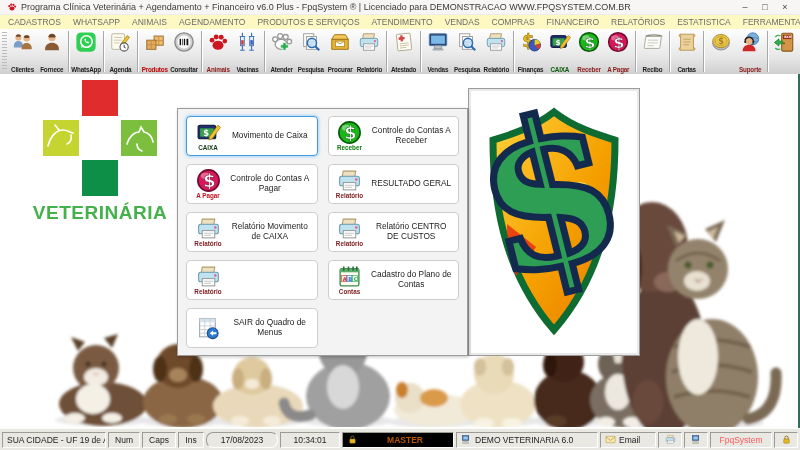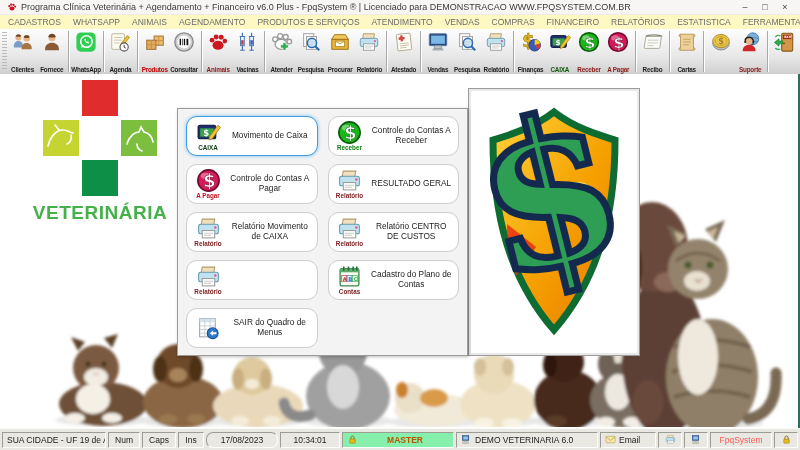--- a/index.html
+++ b/index.html
@@ -29,42 +29,42 @@
   .content{position:absolute;top:74px;left:0;right:0;bottom:22px;background:#fff;overflow:hidden;}
   .right-edge{position:absolute;right:0;top:0;bottom:0;width:2px;background:#2e6e5e;z-index:8;}
   .pets{position:absolute;left:0;top:113px;width:800px;height:240px;z-index:1;}
   
   .logo{position:absolute;left:18px;top:6px;width:164px;text-align:center;z-index:2;}
   .logo-text{margin-top:2px;font-size:19px;font-weight:bold;color:#45b14b;letter-spacing:.5px;}
   
   .menu-panel{position:absolute;left:177px;top:34px;width:291px;height:248px;background:#f3f3f3;
               border:1px solid #9b9b9b;box-shadow:1px 1px 3px rgba(0,0,0,.25);box-sizing:border-box;
               padding:7px 8px;display:grid;grid-template-columns:1fr 1fr;grid-auto-rows:1fr;gap:8px 10px;z-index:5;}
-  .mbtn{background:#fff;border:1px solid #cdcdcd;border-radius:11px;display:flex;align-items:center;
+  .mbtn{background:#fff;border:1px solid #cdcdcd;border-radius:4px;display:flex;align-items:center;
         padding:2px 3px;box-sizing:border-box;cursor:default;}
   .mbtn.selected{border-color:#3f9be0;box-shadow:0 0 3px 1px #a9d4f5;}
   .mbtn .ic{width:36px;display:flex;flex-direction:column;align-items:center;line-height:1;}
   .mbtn .ic svg{width:25px;height:25px;}
   .mbtn .cap{font-size:6.3px;font-weight:bold;line-height:1.1;white-space:nowrap;}
   .cap-caixa{color:#123a12;} .cap-receber{color:#0a7a0a;} .cap-apagar{color:#c01020;}
   .cap-rel{color:#7a1a1a;} .cap-contas{color:#7a1a1a;}
   .cap-transfer{background:#c41212;color:#fff;padding:0 2px;border-radius:1px;}
   .mbtn .lbl{flex:1;text-align:center;font-size:8.3px;color:#222;line-height:1.15;padding:0 2px;}
   
   .shield-panel{position:absolute;left:468px;top:14px;width:170px;height:266px;background:#fff;
                 border:1px solid #9b9b9b;box-shadow:inset 0 0 0 2px #e9e9e9;z-index:4;
                 display:flex;align-items:center;justify-content:center;}
   
   .statusbar{position:absolute;left:0;right:0;bottom:0;height:22px;background:#eae8e2;border-top:1px solid #fbfbf8;
              display:flex;align-items:center;gap:2px;padding:0 2px;box-sizing:border-box;font-size:8.5px;color:#222;}
   .sb-cell{height:16px;display:flex;align-items:center;gap:3px;padding:0 4px;box-sizing:border-box;
            border:1px solid;border-color:#9c9c94 #ffffff #ffffff #9c9c94;white-space:nowrap;overflow:hidden;}
   .sb-cell svg{width:11px;height:11px;flex:0 0 auto;}
   .sb-main{flex:1;}
-  .sb-master{width:112px;background:#86efac;justify-content:center;}
+  .sb-master{width:112px;background:#000000;justify-content:center;}
   .sb-master .mtxt{flex:1;text-align:center;font-weight:bold;color:#b85400;}
   .sb-fpq{width:62px;color:#fa5a5a;justify-content:center;}
   .sb-icon-only{width:24px;justify-content:center;}
   .hidden-defs{position:absolute;width:0;height:0;overflow:hidden;}
 </style>
 </head>
 <body>
 
 <div class="screen">
 

